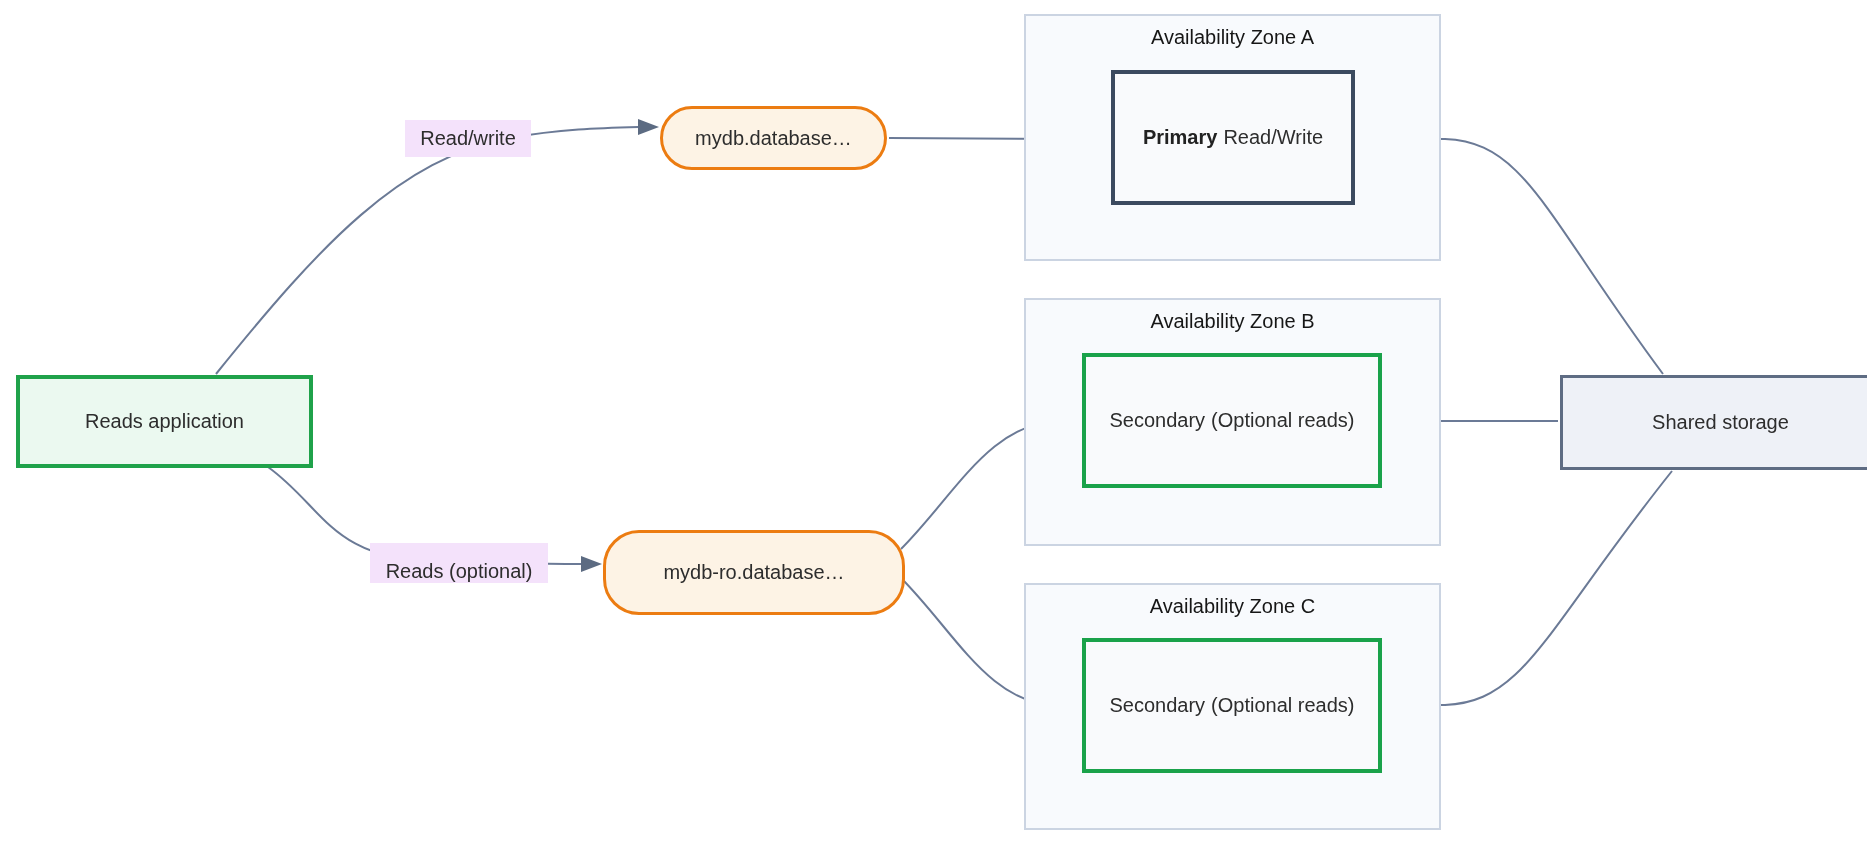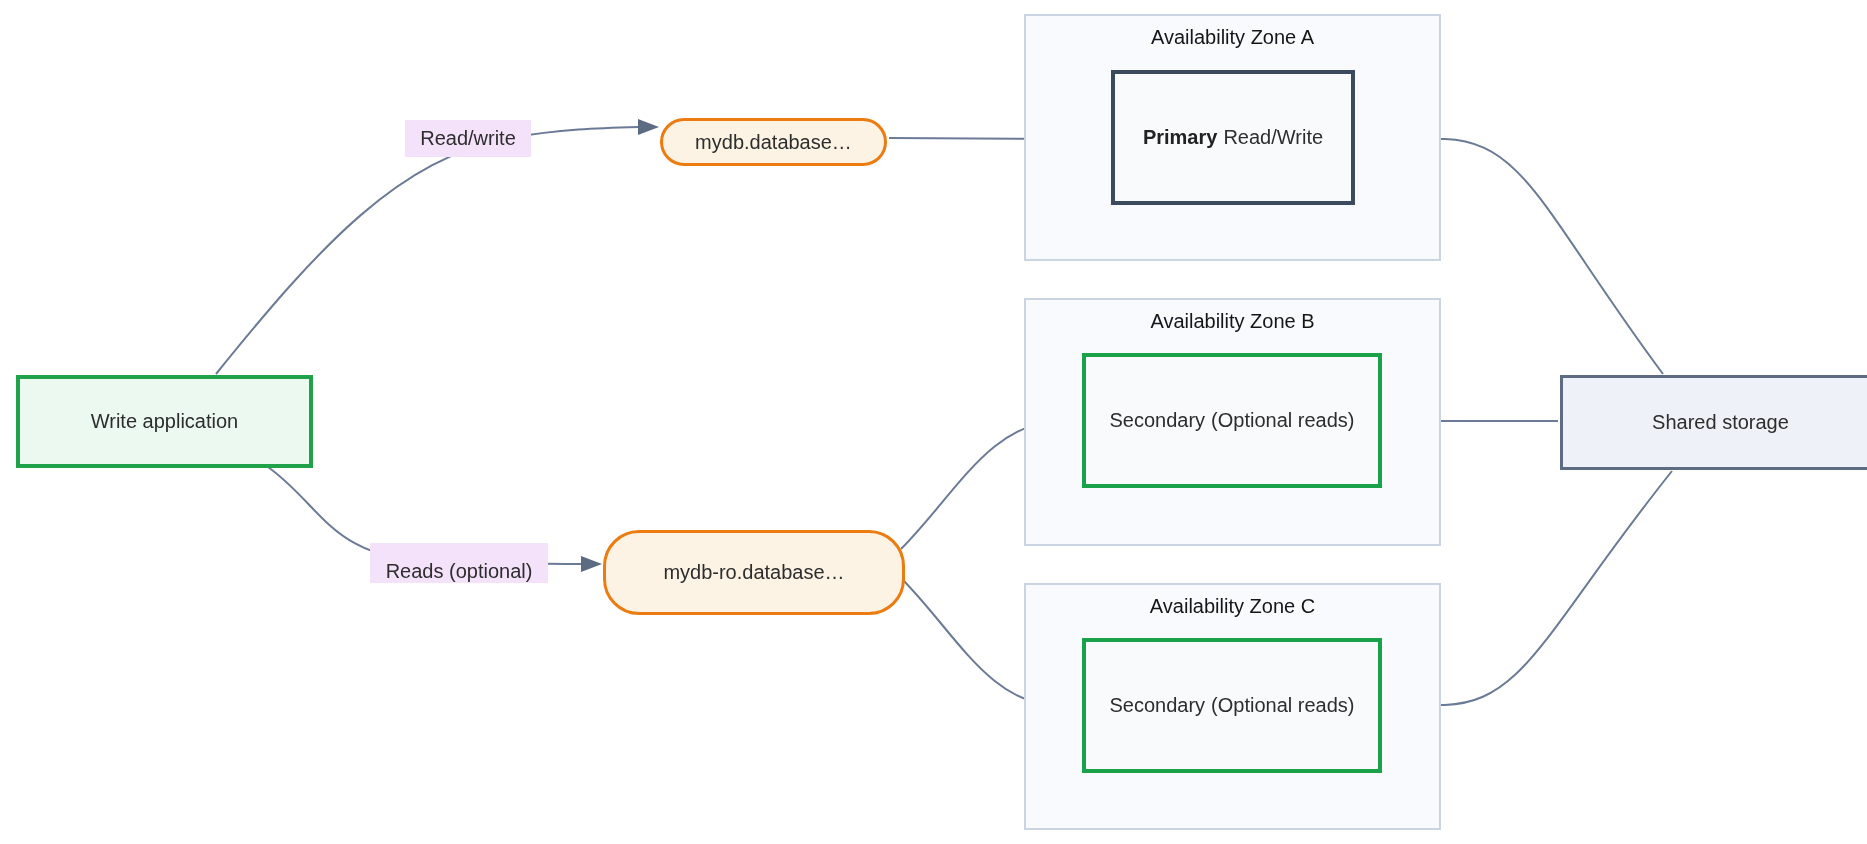--- a/index.html
+++ b/index.html
@@ -4,21 +4,21 @@
 <style>
   html,body{margin:0;padding:0;background:#ffffff;}
   body{font-family:"Liberation Sans","DejaVu Sans",sans-serif;}
   #canvas{position:relative;width:1867px;height:844px;background:#ffffff;overflow:hidden;}
   #edges{position:absolute;left:0;top:0;width:1867px;height:844px;z-index:0;}
   .node{position:absolute;display:flex;align-items:center;justify-content:center;
         text-align:center;color:#2d2d2d;font-size:20px;box-sizing:border-box;z-index:2;}
   .app-node{left:16px;top:375px;width:297px;height:93px;background:#ebf9f0;
             border:4px solid #1fa24a;}
   .pill{background:#fdf3e5;border:3px solid #ec7c11;border-radius:36px;}
-  .pill-writer{left:660px;top:106px;width:227px;height:48px;position:absolute;margin-top:12px;}
+  .pill-writer{left:660px;top:106px;width:227px;height:64px;position:absolute;}
   .pill-reader{left:603px;top:530px;width:302px;height:85px;position:absolute;}
   .edge-label{position:absolute;background:#f4e2fb;color:#2d2d2d;font-size:20px;
               display:flex;align-items:center;justify-content:center;z-index:3;}
   .label-rw{left:405px;top:120px;width:126px;height:37px;}
   .label-ro{left:370px;top:543px;width:178px;height:40px;align-items:flex-end;}
   .zone{position:absolute;left:1024px;width:417px;height:247px;background:#f8fafd;
         border:2px solid #cbd4e2;box-sizing:border-box;z-index:1;}
   .zone-a{top:14px;}
   .zone-b{top:298px;height:248px;}
   .zone-c{top:583px;}
@@ -52,21 +52,21 @@
     <path class="edge" d="M 901 549 C 955 495, 990 422, 1060 421"></path>
     <polygon class="arrow" points="1081,421 1060,413 1060,429"></polygon>
     <path class="edge" d="M 901 578 C 955 632, 990 706, 1060 706"></path>
     <polygon class="arrow" points="1081,706 1060,698 1060,714"></polygon>
     <path class="edge" d="M 1357 139 L 1445 139 C 1525 142, 1545 215, 1663 374"></path>
     <path class="edge" d="M 1384 421 L 1558 421"></path>
     <path class="edge" d="M 1384 705 L 1445 705 C 1525 702, 1545 630, 1672 471"></path>
   </svg>
 
   <div class="node app-node">
-    <span>Write application</span>
+    <span>Reads application</span>
   </div>
 
   <div class="edge-label label-rw">
     <span>Read/write</span>
   </div>
 
   <div class="edge-label label-ro">
     <span>Reads (optional)</span>
   </div>
 

